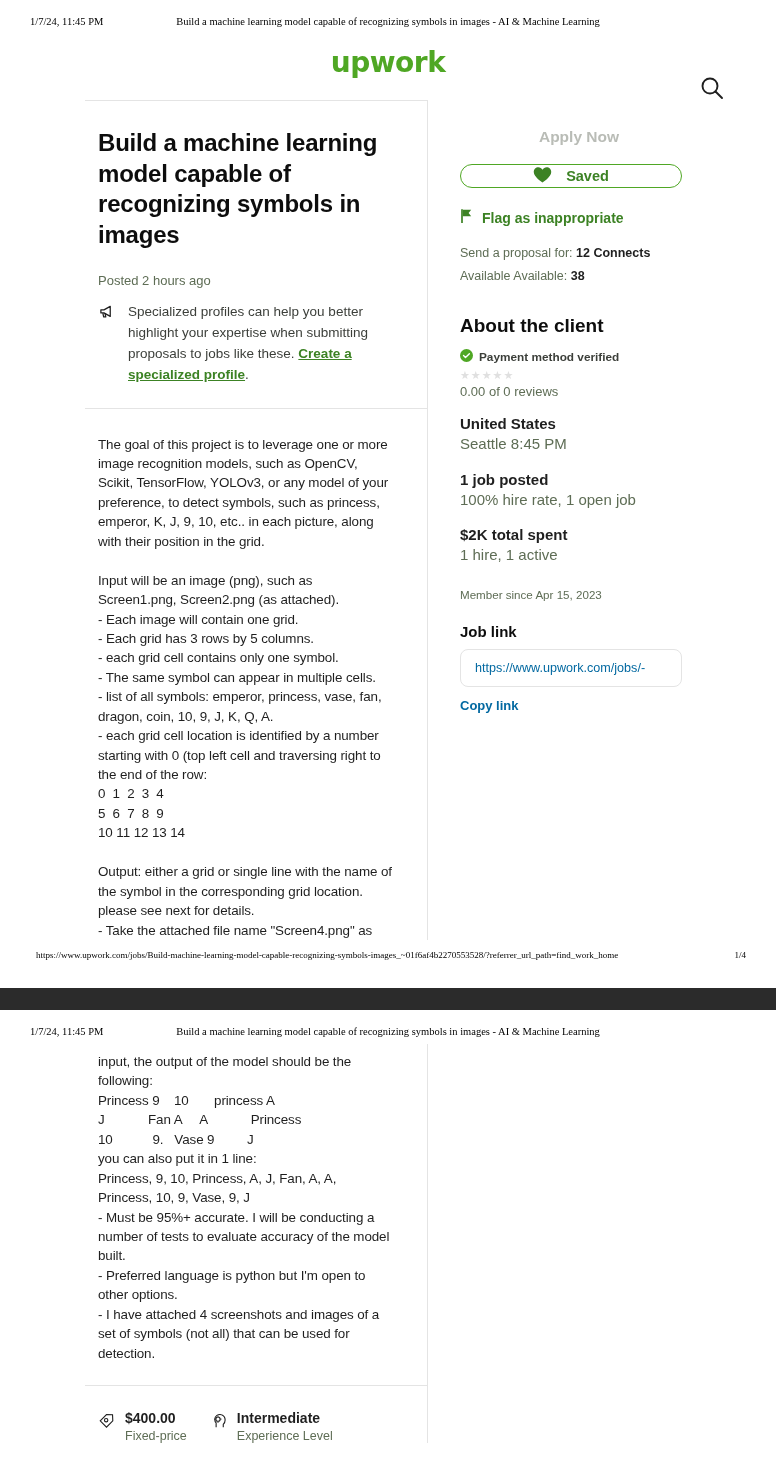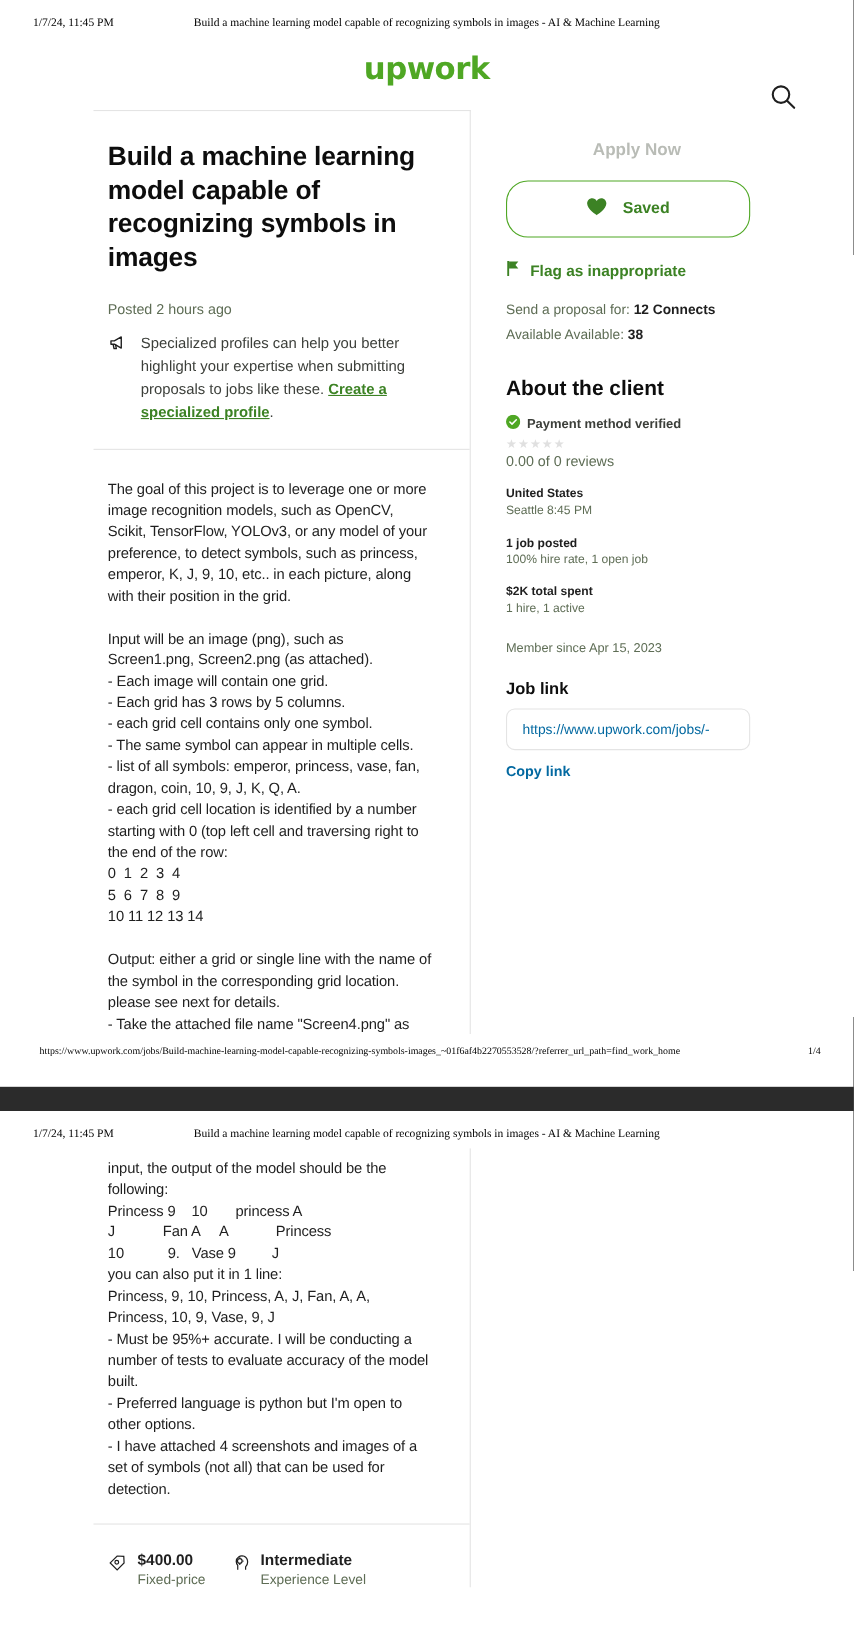--- a/index.html
+++ b/index.html
@@ -138,21 +138,21 @@
   
   .apply-now {
     text-align: center;
     font-size: 15.5px;
     font-weight: 700;
     color: #b9bcb6;
     margin-bottom: 18px;
   }
   .saved-btn {
     width: 222px;
-    height: 52px;
+    height: 24px;
     border: 1.5px solid #4fa724;
     border-radius: 20px;
     background: #fff;
     color: #3c8224;
     font-size: 14.5px;
     font-weight: 700;
     display: flex;
     align-items: center;
     justify-content: center;
     gap: 14px;
@@ -187,21 +187,21 @@
   .verified {
     display: flex;
     align-items: center;
     gap: 6px;
     font-size: 11.8px;
     color: #3c3f3a;
     font-weight: 600;
   }
   .stars { margin-top: 4px; font-size: 11px; color: #e0e0e0; letter-spacing: 1px; }
   .reviews { font-size: 13px; color: #5e6d55; margin-top: 2px; }
-  .blk { margin-top: 15px; font-size: 11px; color: #5e6d55; line-height: 1.35; }
+  .blk { margin-top: 15px; font-size: 15px; color: #5e6d55; line-height: 1.35; }
   .blk .strong { color: #1f1f1f; font-weight: 700; }
   .member { margin-top: 22px; font-size: 11.6px; color: #5e6d55; }
   h3.joblink {
     font-size: 15px; font-weight: 700; color: #0d0d0d;
     margin-top: 22px; margin-bottom: 9px;
   }
   .link-input {
     width: 222px; height: 38px;
     border: 1px solid #e4e4e4;
     border-radius: 8px;

